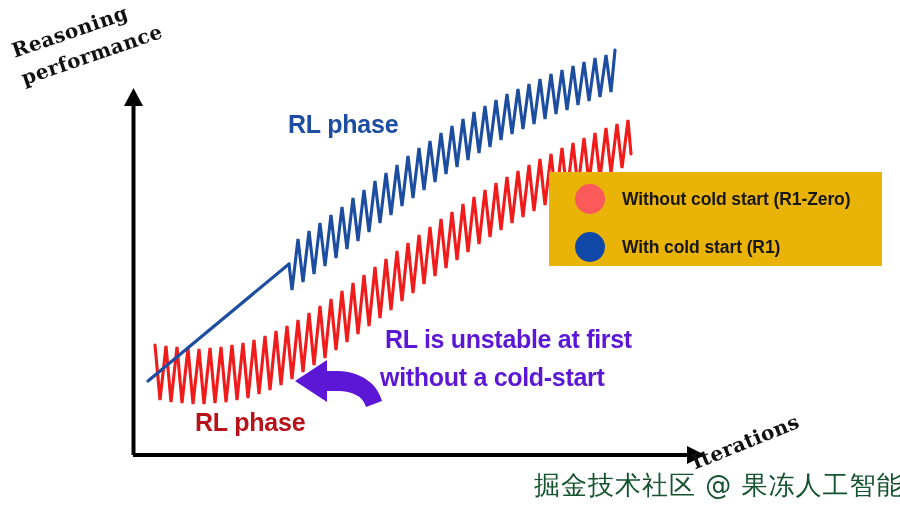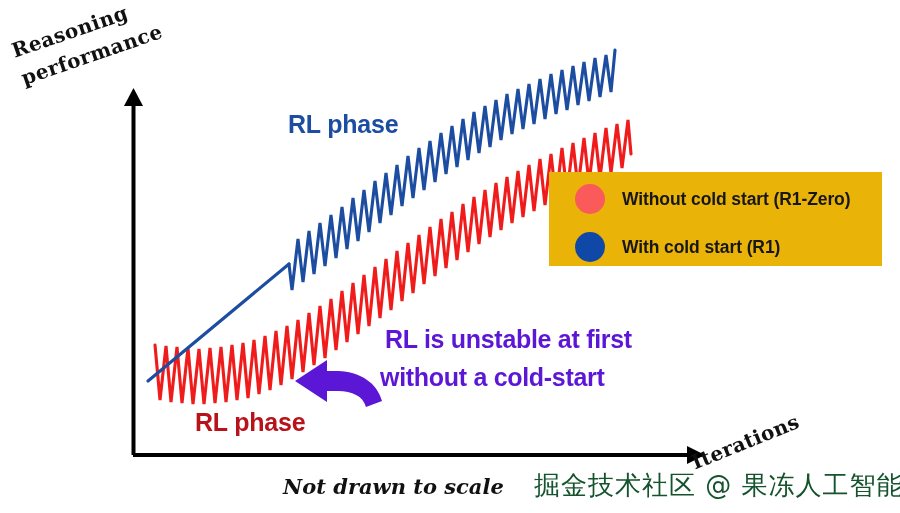--- a/index.html
+++ b/index.html
@@ -134,21 +134,20 @@
   </div>
 
   <div class="txt" id="xlabel">Iterations</div>
 
   <div class="txt" id="rl-phase-top">RL phase</div>
   <div class="txt" id="rl-phase-bottom">RL phase</div>
 
   <div class="txt annot" id="annot-l2">without a cold-start</div>
   <div class="txt annot" id="annot-l1">RL is unstable at first</div>
 
-  <div class="txt" id="notscale">Not drawn to scale</div>
 
   <div class="txt" id="watermark">掘金技术社区 @ 果冻人工智能</div>
 
   <div id="legend">
     <div class="legend-row" id="legend-row-0">
       <span class="dot" style="background:#FB5A5A;"></span>
       <span class="legend-label">Without cold start (R1-Zero)</span>
     </div>
     <div class="legend-row" id="legend-row-1">
       <span class="dot" style="background:#1048A8;"></span>

